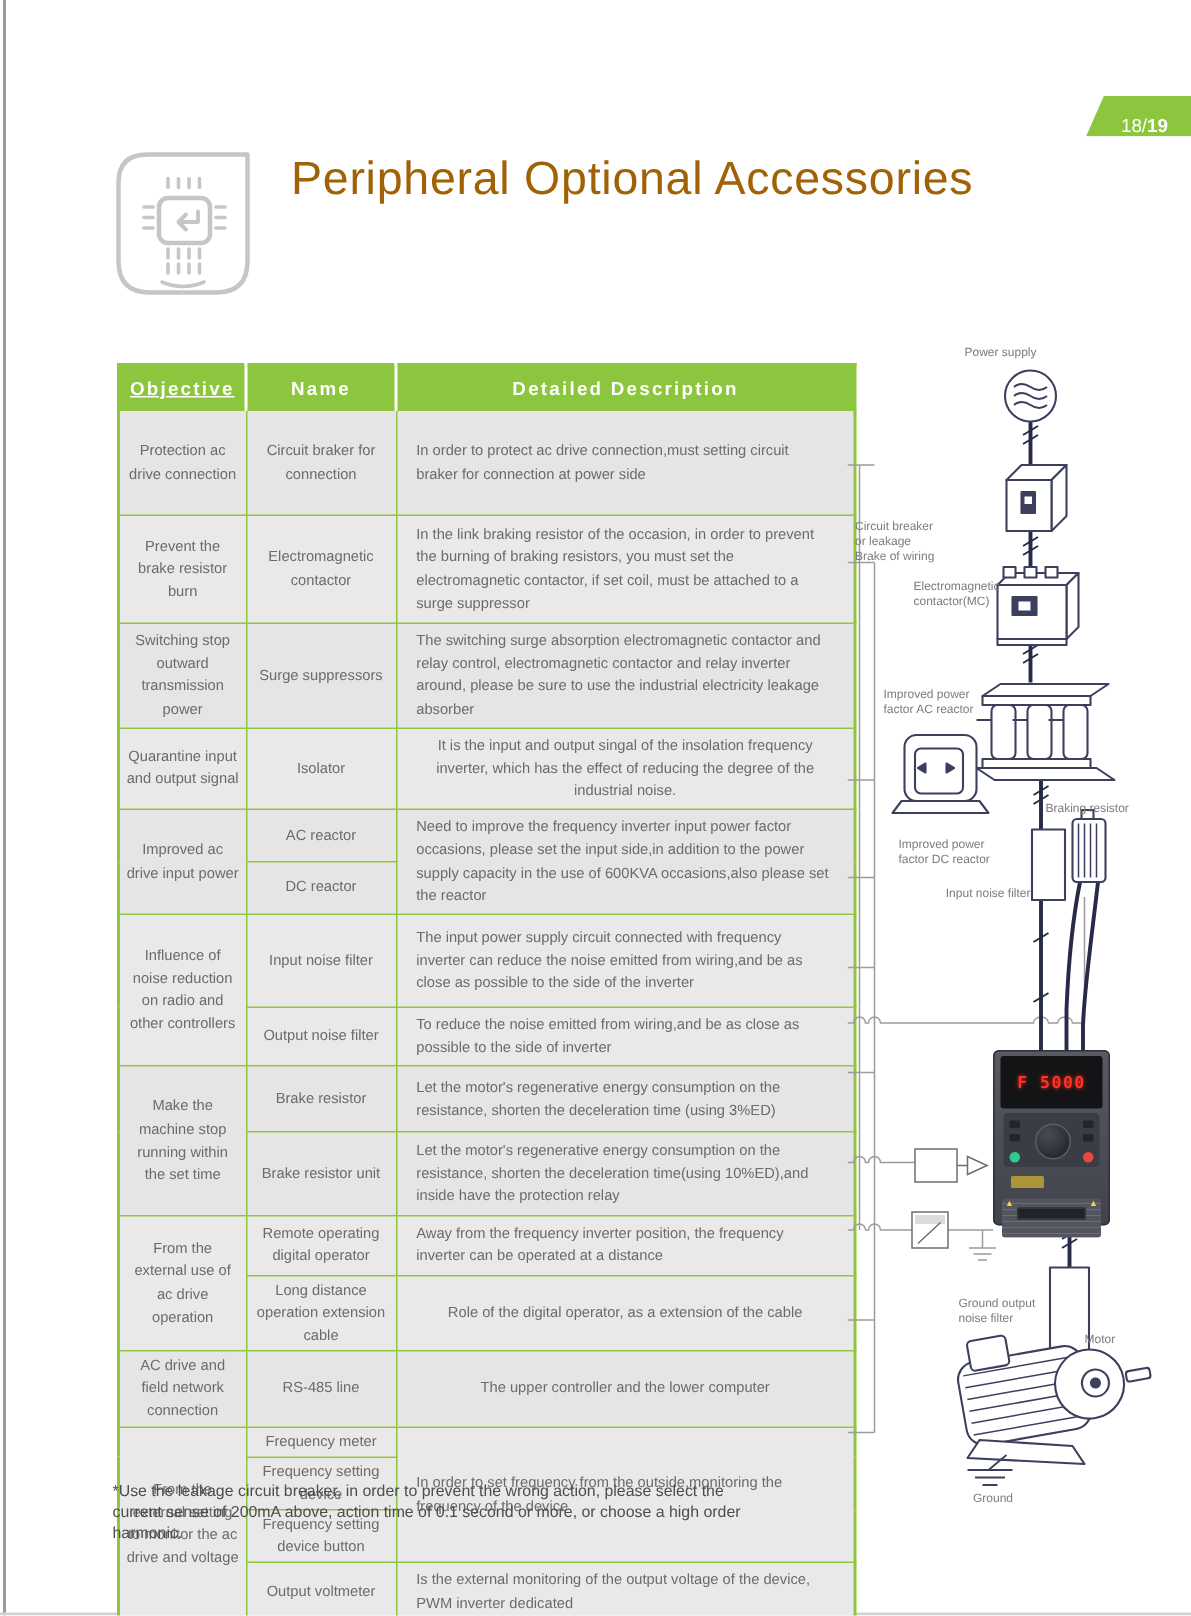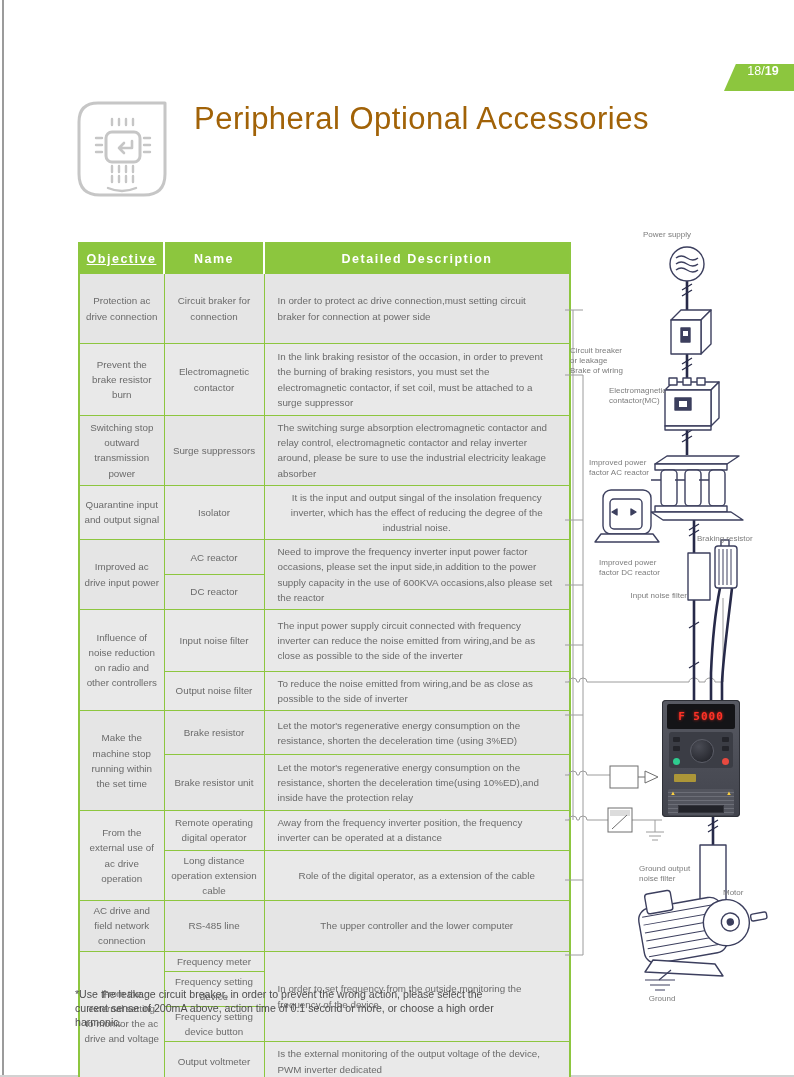--- a/index.html
+++ b/index.html
@@ -4,21 +4,21 @@
 <style>
   html,body{margin:0;padding:0;}
   body{width:794px;height:1077px;position:relative;background:#ffffff;
        font-family:"Liberation Sans",sans-serif;overflow:hidden;}
   .edge-left{position:absolute;left:2px;top:0;width:2px;height:1077px;background:#9b9b9b;}
   .edge-bottom{position:absolute;left:0;bottom:0;width:794px;height:2px;background:#d2d2d2;}
 
   
   .badge{position:absolute;top:64px;right:0;width:70px;height:27px;background:#8cc63e;
          clip-path:polygon(17% 0,100% 0,100% 100%,0 100%);color:#fff;font-size:12.5px;
-         display:flex;align-items:flex-start;justify-content:center;padding-left:8px;box-sizing:border-box;}
+         display:flex;align-items:flex-end;justify-content:center;padding-left:8px;box-sizing:border-box;}
   .badge b{font-weight:bold;}
 
   
   .hero-icon{position:absolute;left:76px;top:100px;}
   .title{position:absolute;left:194px;top:101px;font-size:31px;color:#a16207;letter-spacing:.5px;}
 
   
   table.acc{position:absolute;left:78px;top:242px;width:491px;border-collapse:collapse;
             table-layout:fixed;border:2px solid #8dc63f;}
   table.acc col.c1{width:85px;} table.acc col.c2{width:100px;} table.acc col.c3{width:306px;}
@@ -45,21 +45,21 @@
   .lab-dcreactor{left:34px;top:330px;}
   .lab-brake{left:132px;top:306px;text-align:right;}
   .lab-infilter{left:56px;top:363px;width:66px;text-align:right;}
   .lab-gndfilter{left:74px;top:616px;width:62px;margin-top:20px;}
   .lab-motor{left:158px;top:660px;}
   .lab-ground{left:76px;top:766px;width:42px;text-align:center;}
 
   
   .inverter{position:absolute;left:97px;top:472px;width:78px;height:117px;border-radius:4px;
             background:linear-gradient(#585a63,#41434c);box-shadow:inset 0 0 0 1px #2e3037;box-sizing:border-box;}
-  .inv-display{margin:4px 5px 0;height:25px;background:#141417;border-radius:2px;
+  .inv-display{margin:4px 5px 0;height:35px;background:#141417;border-radius:2px;
                display:flex;align-items:center;justify-content:center;
                color:#ff3227;font:bold 11px "DejaVu Sans Mono",monospace;letter-spacing:1px;
                text-shadow:0 0 3px rgba(255,45,30,.85);}
   .inv-keys{margin:3px 7px 0;height:36px;background:#3b3d45;border-radius:3px;position:relative;}
   .inv-knob{position:absolute;left:50%;top:50%;width:22px;height:22px;margin:-11px 0 0 -11px;
             border-radius:50%;background:radial-gradient(circle at 35% 30%,#4a4c55,#1d1e24);
             border:1px solid #5b5d67;}
   .inv-btn{position:absolute;width:7px;height:5px;background:#24252b;border-radius:1px;}
   .inv-go{position:absolute;left:4px;bottom:3px;width:7px;height:7px;border-radius:50%;background:#2ecc8f;}
   .inv-stop{position:absolute;right:4px;bottom:3px;width:7px;height:7px;border-radius:50%;background:#e8493f;}

